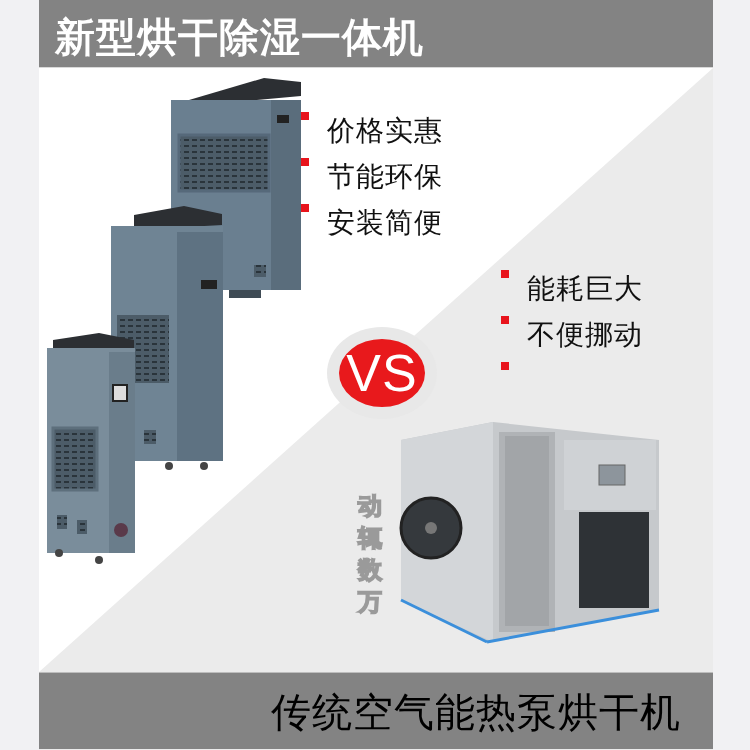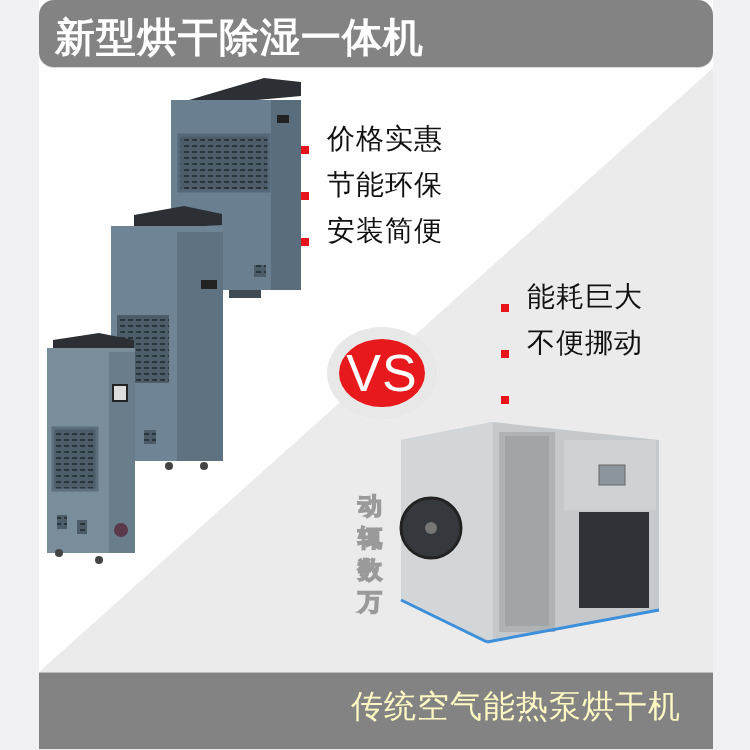--- a/index.html
+++ b/index.html
@@ -1,25 +1,25 @@
 <!DOCTYPE html>
 <html><head>
 <meta charset="utf-8">
 <style>
   html,body{margin:0;padding:0;}
   body{width:750px;height:750px;background:#f1f1f3;position:relative;overflow:hidden;font-family:"DejaVu Sans","Liberation Sans",sans-serif;}
   .panel{position:absolute;left:39px;top:0;width:674px;height:750px;overflow:hidden;}
   .bg-white{position:absolute;left:0;top:0;width:674px;height:750px;background:#ffffff;}
   .bg-diag{position:absolute;left:0;top:0;width:674px;height:750px;}
-  .top-banner{position:absolute;left:0;top:0;width:674px;height:67px;background:#838383;border-bottom:1px solid #d9d9d9;border-radius:15px;}
+  .top-banner{position:absolute;left:0;top:0;width:674px;height:67px;background:#838383;border-bottom:1px solid #d9d9d9;}
   .top-title{position:absolute;left:16px;top:10px;font-size:40px;font-weight:bold;color:#fff;letter-spacing:1px;font-family:"DejaVu Serif","Liberation Serif",serif;}
   .bottom-banner{position:absolute;left:0;top:672px;width:674px;height:76px;background:#838383;border-top:1px solid #bdbdbd;}
-  .bottom-title{position:absolute;right:32px;top:12px;font-size:32px;color:#fef9c3;letter-spacing:1px;}
+  .bottom-title{position:absolute;right:32px;top:12px;font-size:40px;color:#000000;letter-spacing:1px;}
   .feat{position:absolute;display:flex;flex-direction:column;}
-  .feat .row{display:flex;align-items:flex-end;height:46px;}
+  .feat .row{display:flex;align-items:flex-start;height:46px;}
   .bullet{width:12px;height:12px;position:relative;margin-right:14px;}
   .bullet::before{content:"";position:absolute;left:0;top:0;width:8px;height:8px;background:#e8141c;}
   .bullet::after{content:"";position:absolute;left:4px;top:4px;width:8px;height:8px;background:#f5a3a3;z-index:-1;}
   .feat .txt{font-size:28px;color:#111;letter-spacing:1px;}
   .vs{position:absolute;left:327px;top:327px;width:110px;height:92px;}
   .vs .ring{position:absolute;left:0;top:0;width:110px;height:92px;border-radius:50%;background:#e8e8e8;}
   .vs .red{position:absolute;left:12px;top:12px;width:86px;height:68px;border-radius:50%;background:#e8191c;display:flex;align-items:center;justify-content:center;color:#fff;font-size:52px;font-family:"Liberation Sans",sans-serif;letter-spacing:1px;}
   .side-text{position:absolute;left:358px;top:490px;display:flex;flex-direction:column;}
   .side-text span{font-size:24px;font-weight:bold;color:#f0f0f0;-webkit-text-stroke:1.5px #9a9a9a;line-height:32px;}
 </style>

